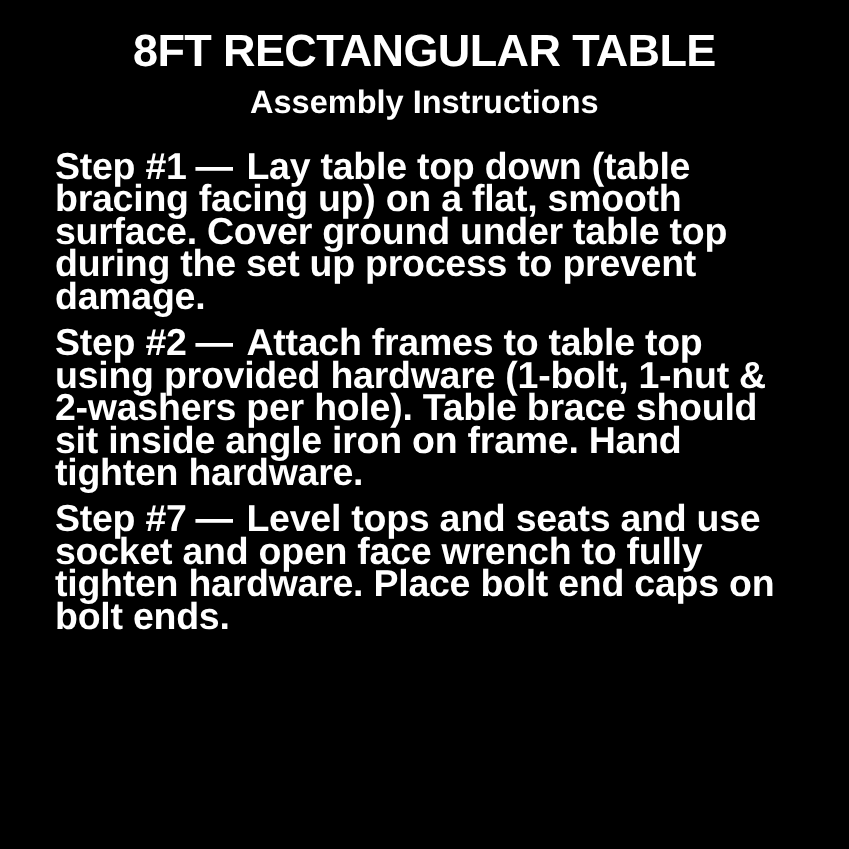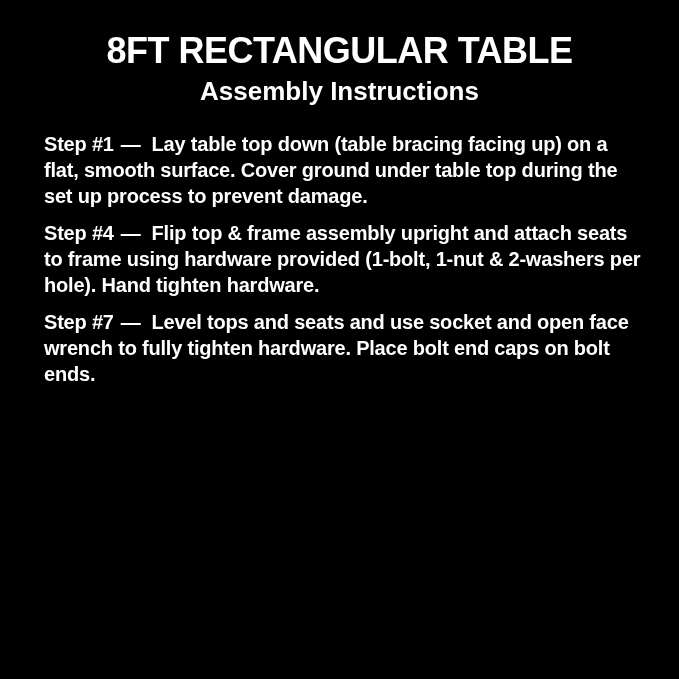--- a/index.html
+++ b/index.html
@@ -12,21 +12,21 @@
     width: 679px;
     height: 679px;
     background: #000000;
     color: #ffffff;
     font-family: "Liberation Sans", sans-serif;
     font-weight: bold;
     box-sizing: border-box;
     overflow: hidden;
   }
   .header {
-    padding-top: 30px;
+    padding-top: 20px;
     text-align: center;
   }
   .title {
     margin: 0;
     font-size: 36px;
     line-height: 1.15;
     letter-spacing: -0.5px;
     font-weight: 800;
   }
   .subtitle {
@@ -34,40 +34,40 @@
     font-size: 26px;
     line-height: 1.1;
     font-weight: 800;
   }
   .steps {
     margin-top: 25px;
     padding: 0 36px 0 44px;
   }
   .step {
     margin: 0 0 11px 0;
-    font-size: 20px;
+    font-size: 30px;
     line-height: 26px;
     letter-spacing: -0.2px;
   }
   .step-sep {
     display: inline-block;
     margin: 0 11px 0 7px;
   }
 </style>
 </head>
 <body>
 
 <div class="sheet">
   <div class="header">
     <h1 class="title">8FT RECTANGULAR TABLE</h1>
     <h2 class="subtitle">Assembly Instructions</h2>
   </div>
 
   <div class="steps">
     <p class="step"><span>Step #1</span><span class="step-sep">—</span><span>Lay table top down (table bracing facing up) on a flat, smooth surface. Cover ground under table top during the set up process to prevent damage.</span></p>
 
+    <p class="step"><span>Step #2</span><span class="step-sep">—</span><span>Attach frames to table top using provided hardware (1-bolt, 1-nut &amp; 2-washers per hole). Table brace should sit inside angle iron on frame. Hand tighten hardware.</span></p>
 
 
-    <p class="step"><span>Step #4</span><span class="step-sep">—</span><span>Flip top &amp; frame assembly upright and attach seats to frame using hardware provided (1-bolt, 1-nut &amp; 2-washers per hole). Hand tighten hardware.</span></p>
 
     <p class="step"><span>Step #7</span><span class="step-sep">—</span><span>Level tops and seats and use socket and open face wrench to fully tighten hardware. Place bolt end caps on bolt ends.</span></p>
   </div>
 </div>
 
 </body></html>

